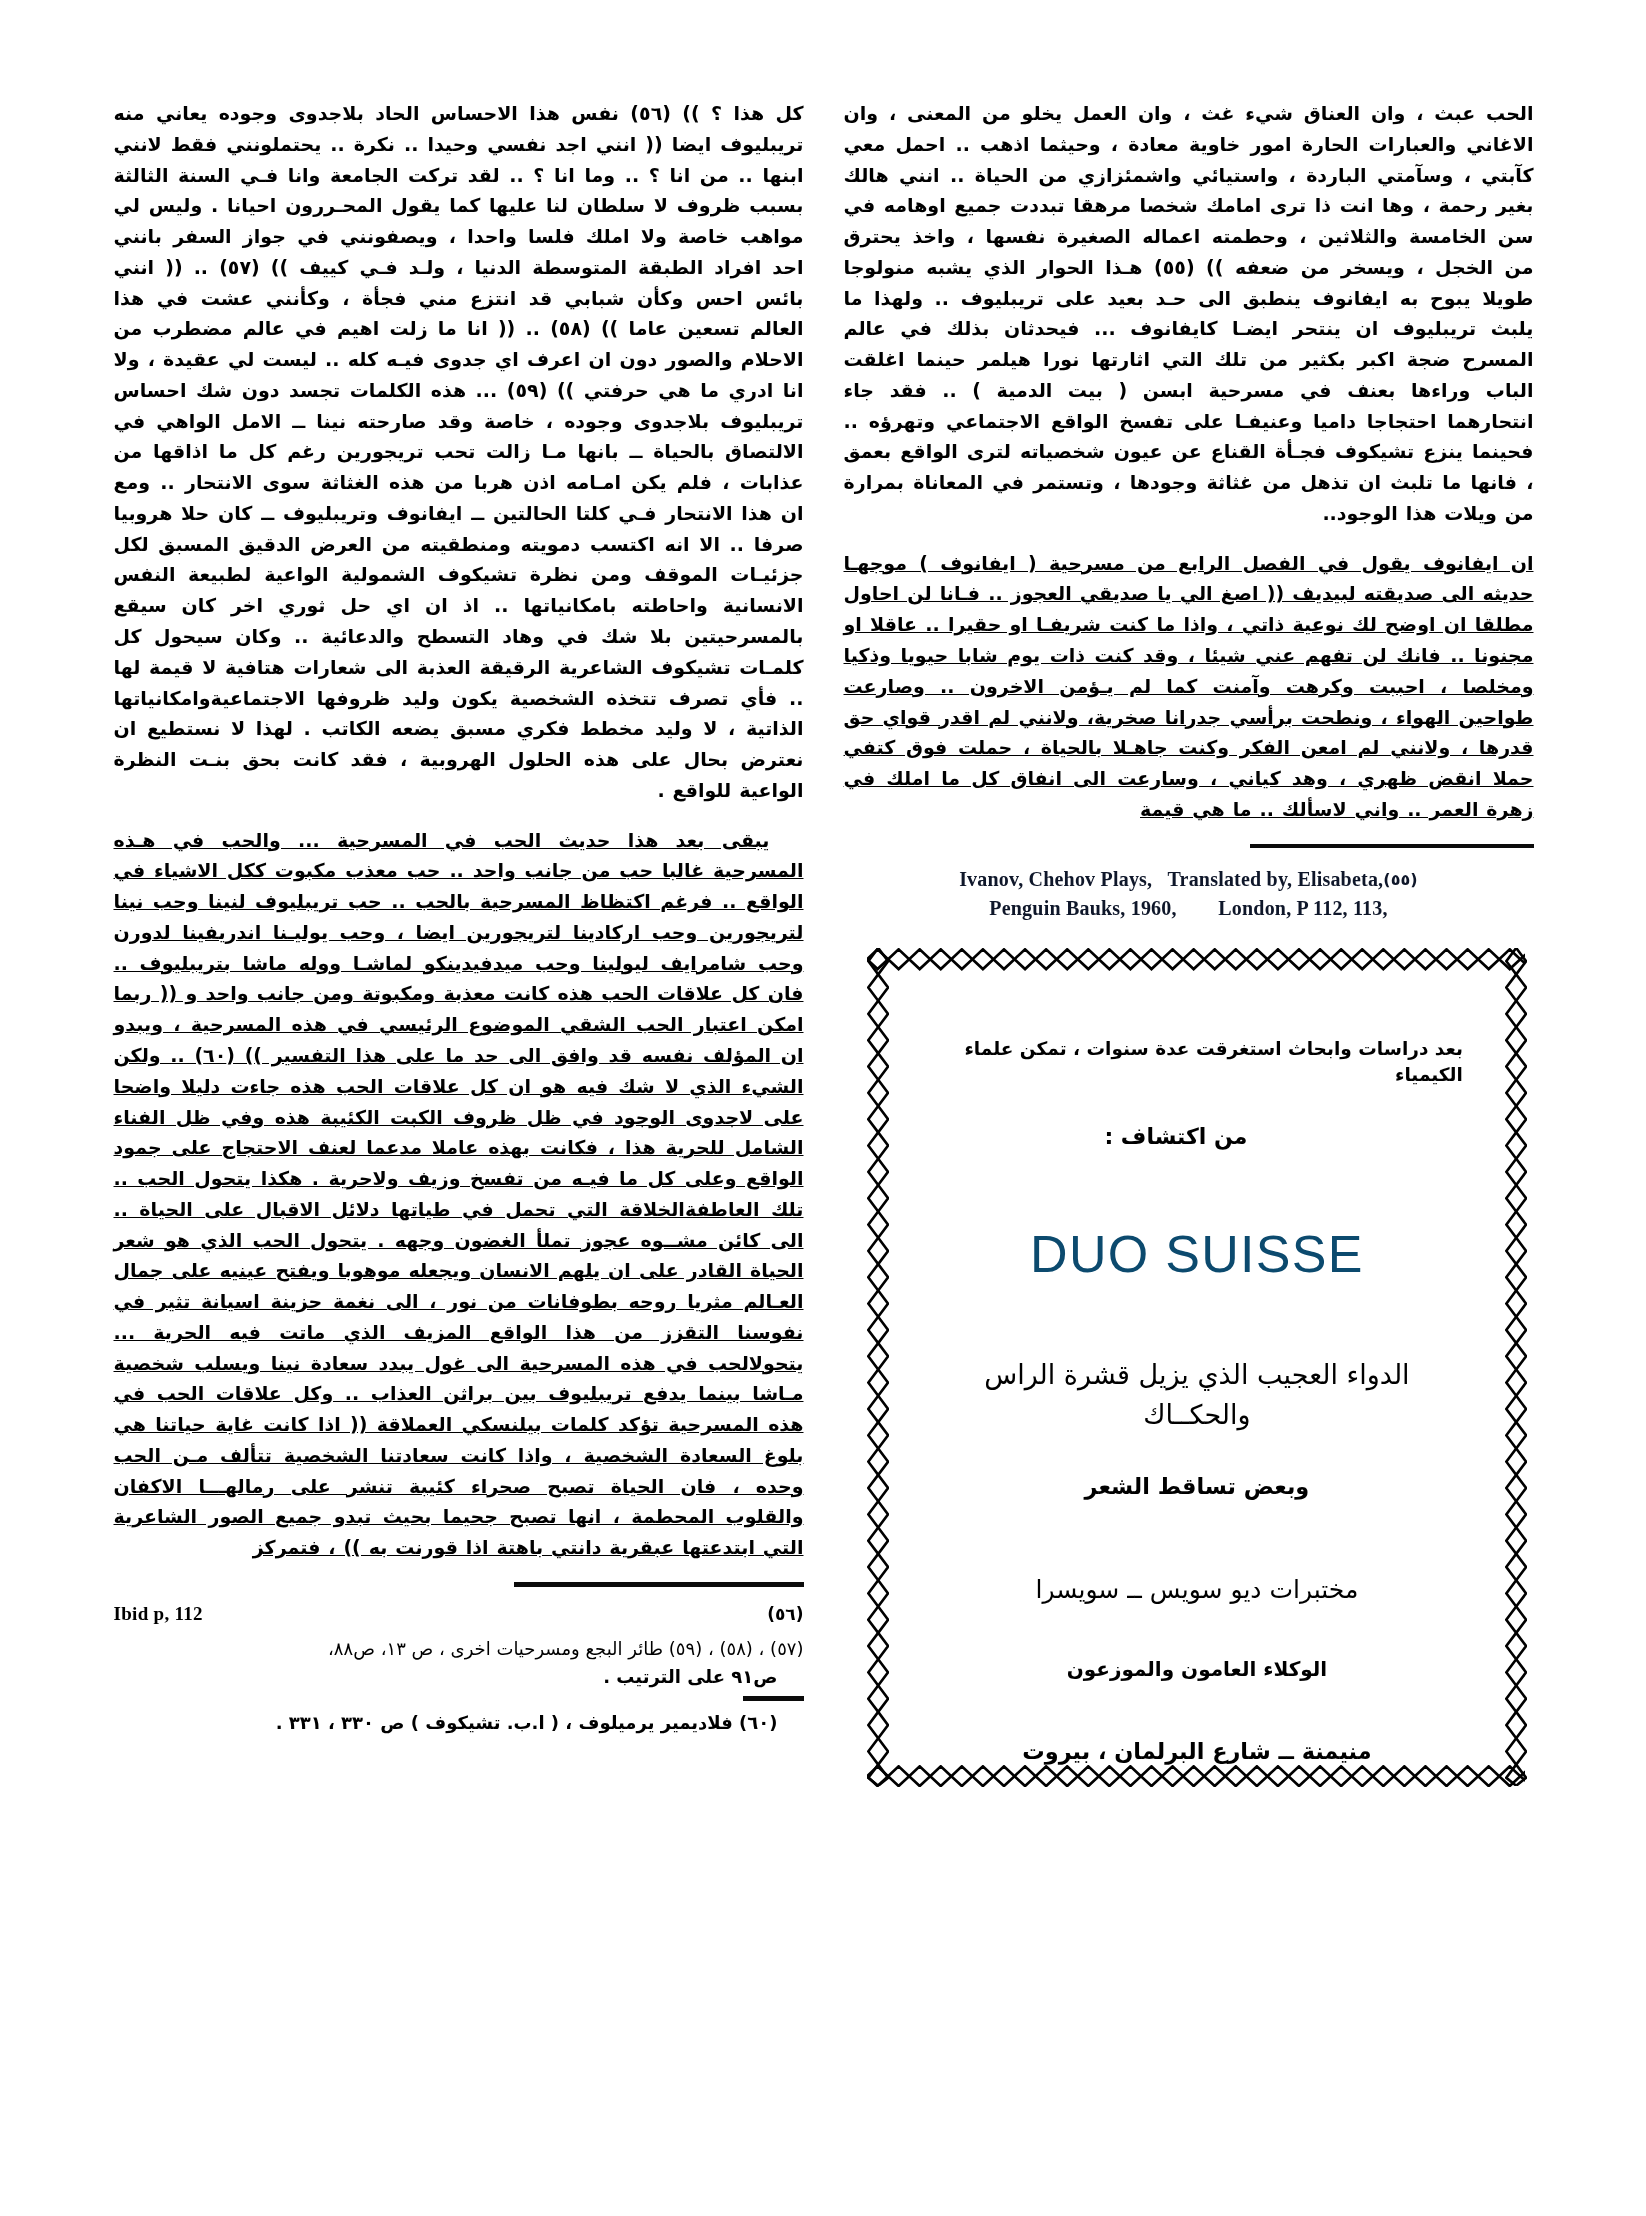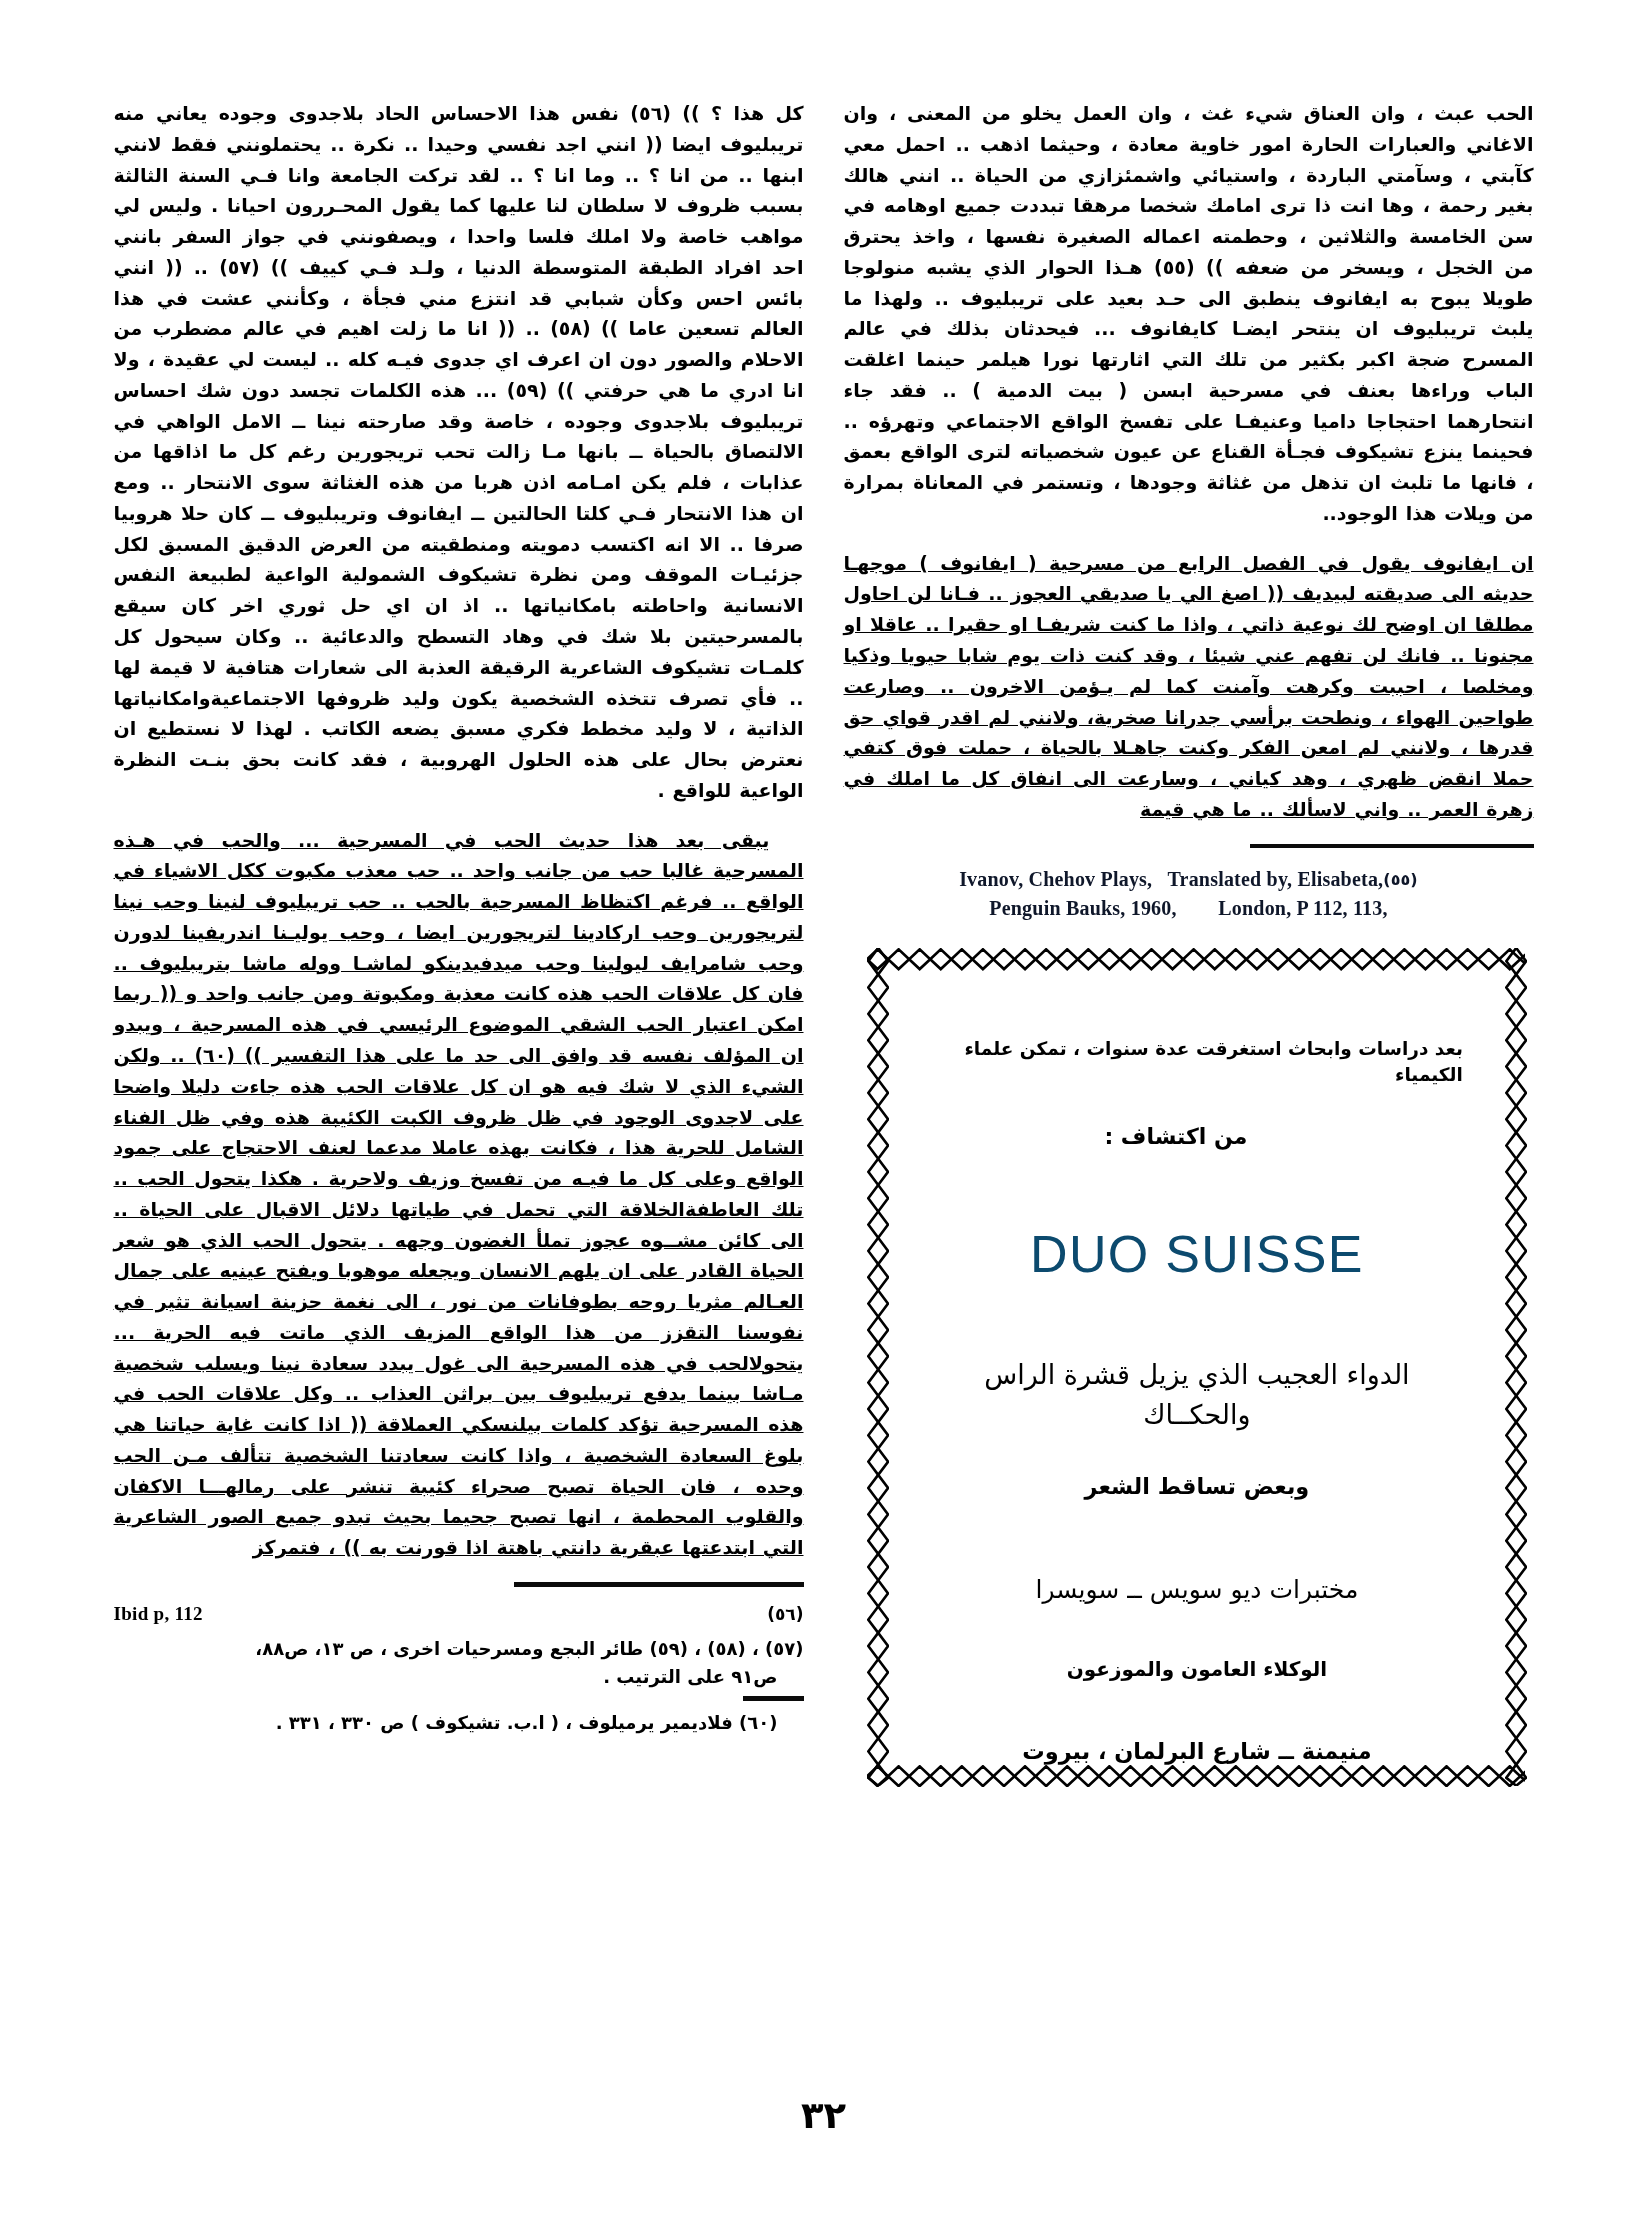--- a/index.html
+++ b/index.html
@@ -119,21 +119,21 @@
   .fn-num {
     font-family: "DejaVu Sans", sans-serif;
     font-size: 17px;
     font-weight: 700;
   }
   .fn-body {
     direction: rtl;
     text-align: justify;
     text-align-last: right;
     font-size: 18px;
-    font-weight: 700;
+    font-weight: 400;
     line-height: 1.55;
     margin-top: 6.6px;
   }
   .fn-rule-small {
     width: 61px;
     height: 5.3px;
     background: #0b0b0b;
     margin: 6.6px 0 8px auto;
     margin-right: 0;
   }
@@ -335,16 +335,15 @@
         <div class="fn-body">(٥٧) ، (٥٨) ، (٥٩)  طائر البجع ومسرحيات اخرى ، ص ١٣، ص٨٨،</div>
         <div class="fn-last">ص٩١ على الترتيب .</div>
         <div class="fn-rule-small"></div>
         <div class="fn-last">(٦٠)   فلاديمير يرميلوف ، ( ا.ب. تشيكوف ) ص ٣٣٠ ، ٣٣١ .</div>
       </div>
 
     </div>
 
   </div>
 
-  <div class="pageno">٣٢</div>
 
 </div>
 
 
 </body></html>

